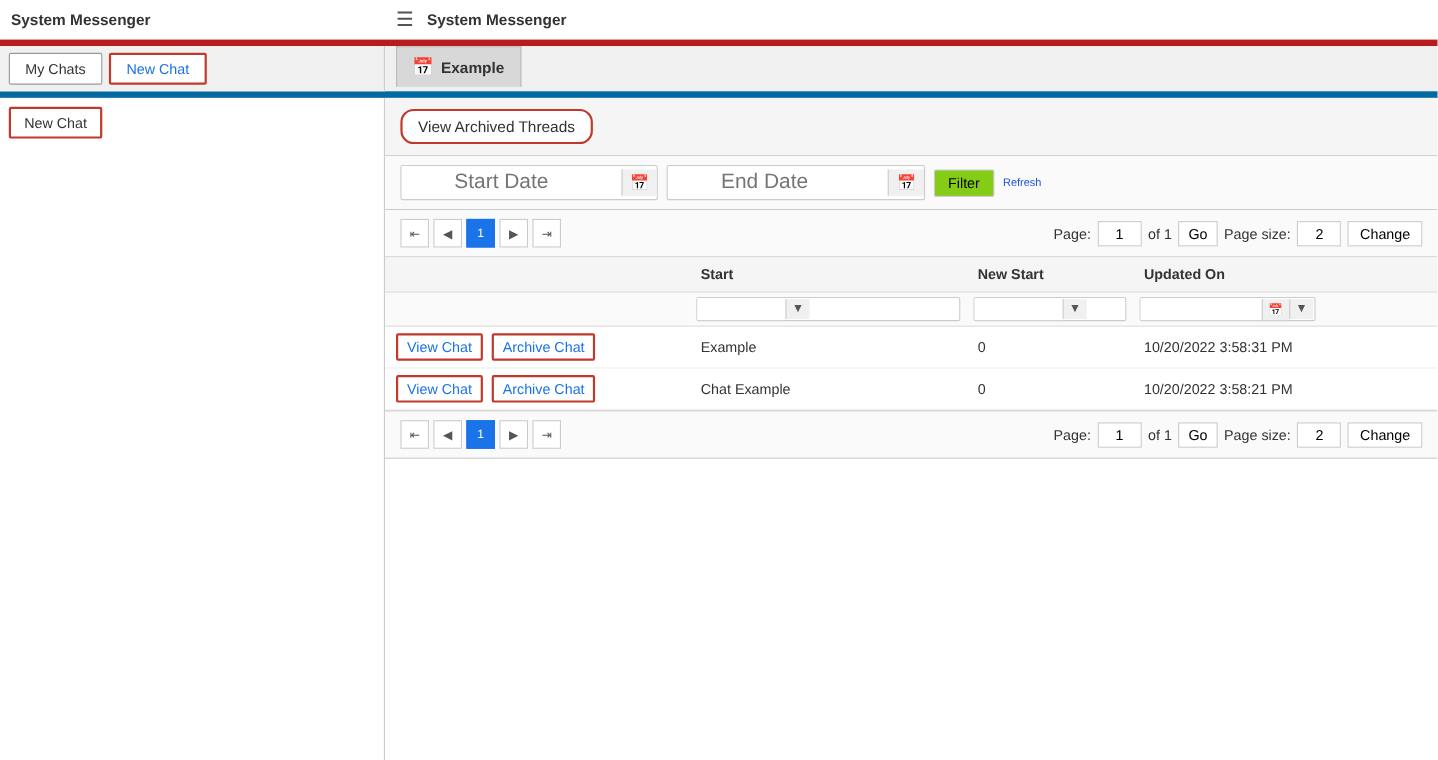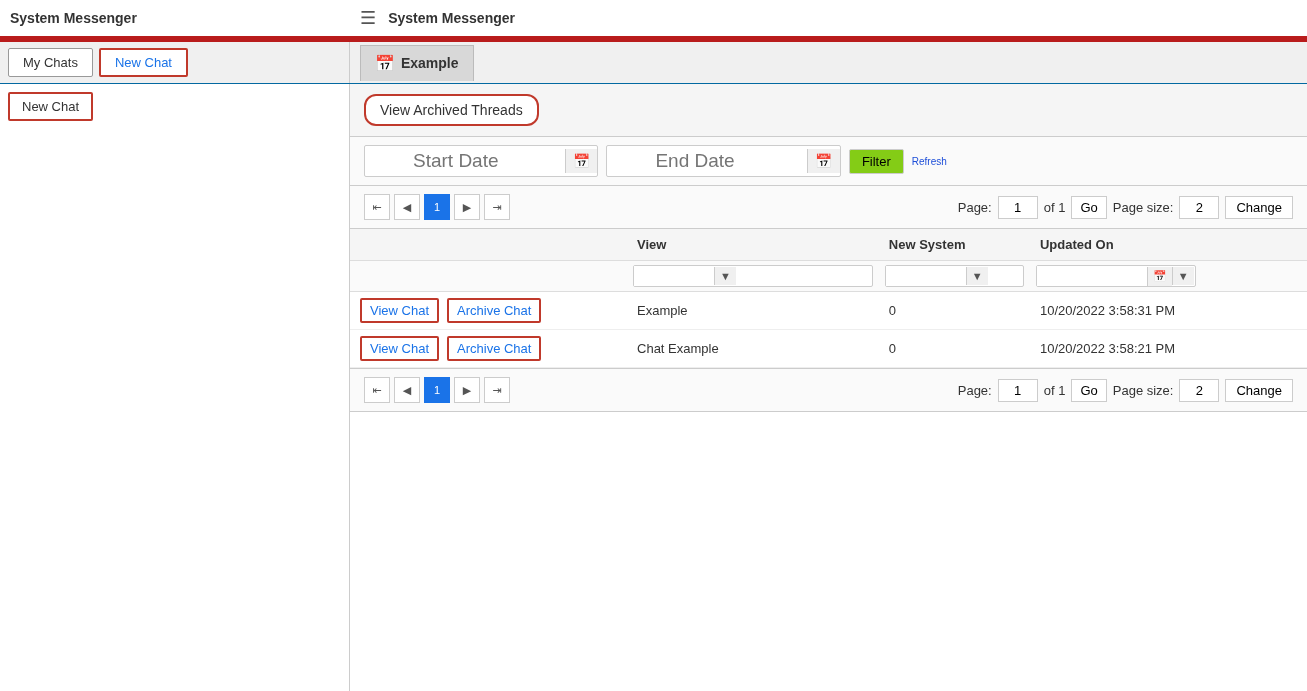--- a/index.html
+++ b/index.html
@@ -26,23 +26,23 @@
       color: #555;
     }
     .top-bar-right-title {
       font-weight: bold;
       font-size: 14px;
       color: #333;
     }
 
     .tabs-bar {
       display: flex;
-      align-items: center;
+      align-items: flex-start;
       background: #f0f0f0;
-      border-bottom: 1px solid #0369a1;
+      border-bottom: 6px solid #0369a1;
       padding: 0;
     }
     .left-panel-tabs {
       display: flex;
       width: 350px;
       border-right: 1px solid #ccc;
       background: #f0f0f0;
       padding: 6px 8px;
       gap: 6px;
     }
@@ -373,22 +373,22 @@
         <span>Page size:</span>
         <input class="page-input" type="text" value="2" style="">
         <button class="change-btn">Change</button>
       </div>
     </div>
 
     <table class="data-table">
       <thead>
         <tr>
           <th class="col-action"></th>
-          <th class="col-name">View</th>
-          <th class="col-newchats">New System</th>
+          <th class="col-name">Start</th>
+          <th class="col-newchats">New Start</th>
           <th class="col-updated">Updated On</th>
         </tr>
         <tr class="filter-row">
           <td></td>
           <td>
             <div class="col-filter-wrap">
               <input class="col-filter-input" type="text" style="">
               <span class="col-filter-btn">▼</span>
             </div>
           </td>

